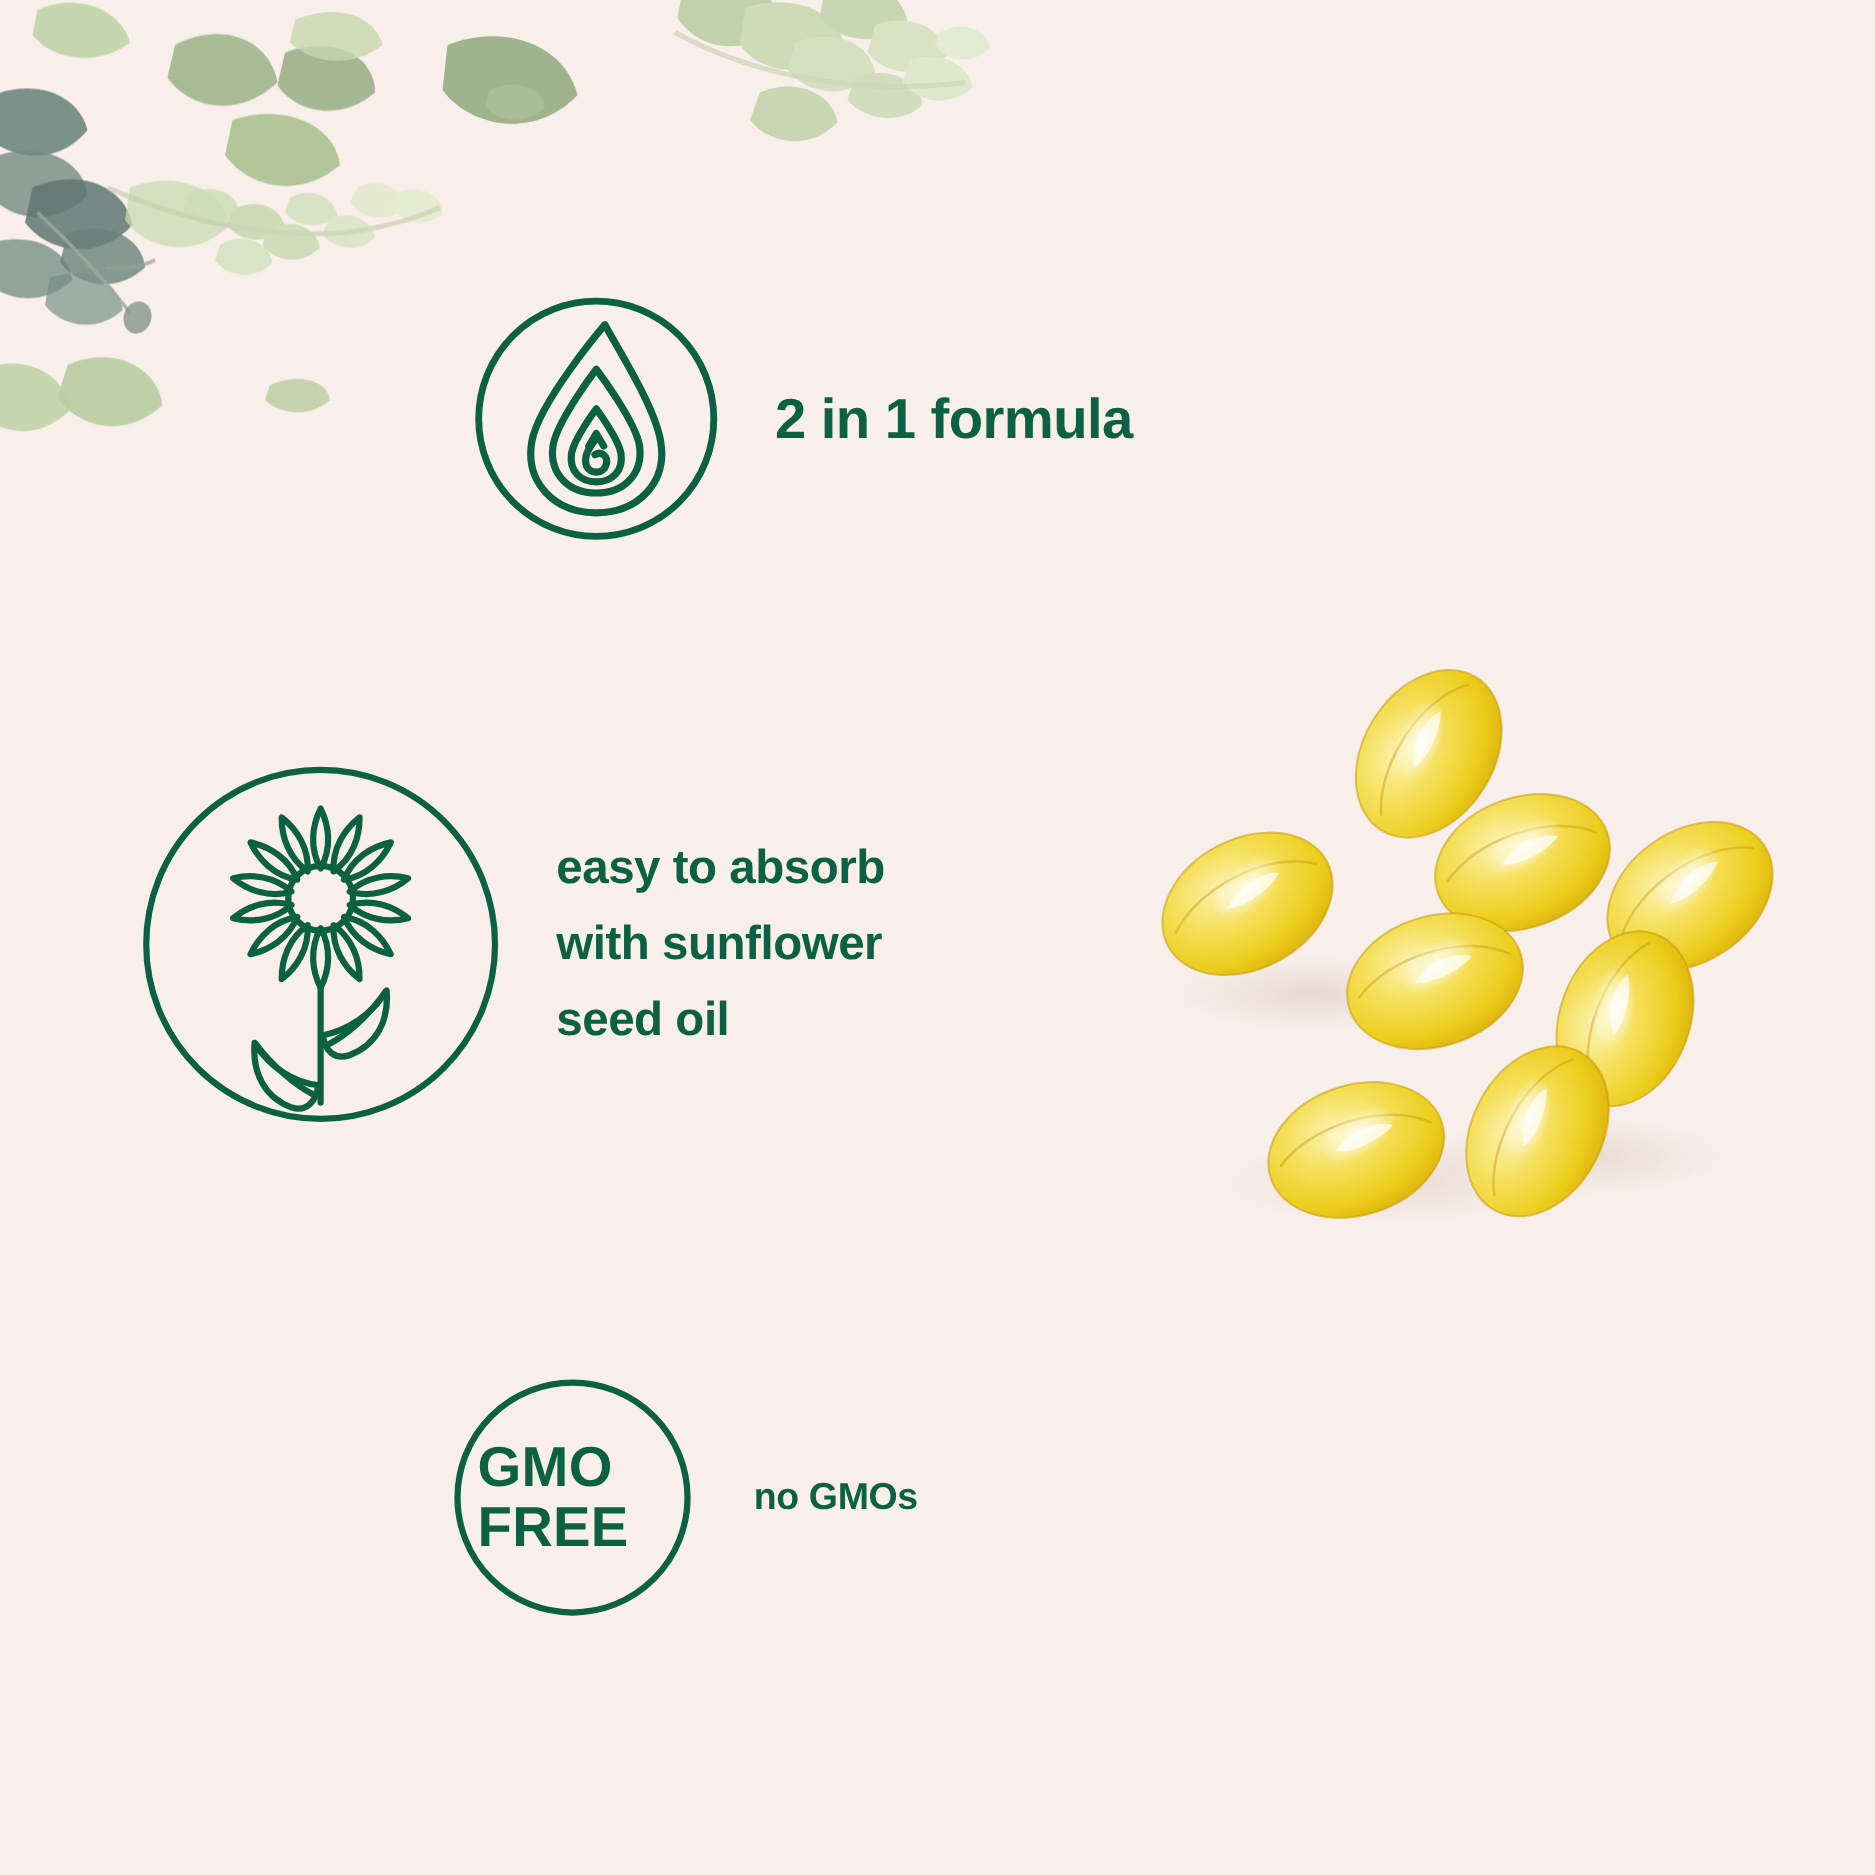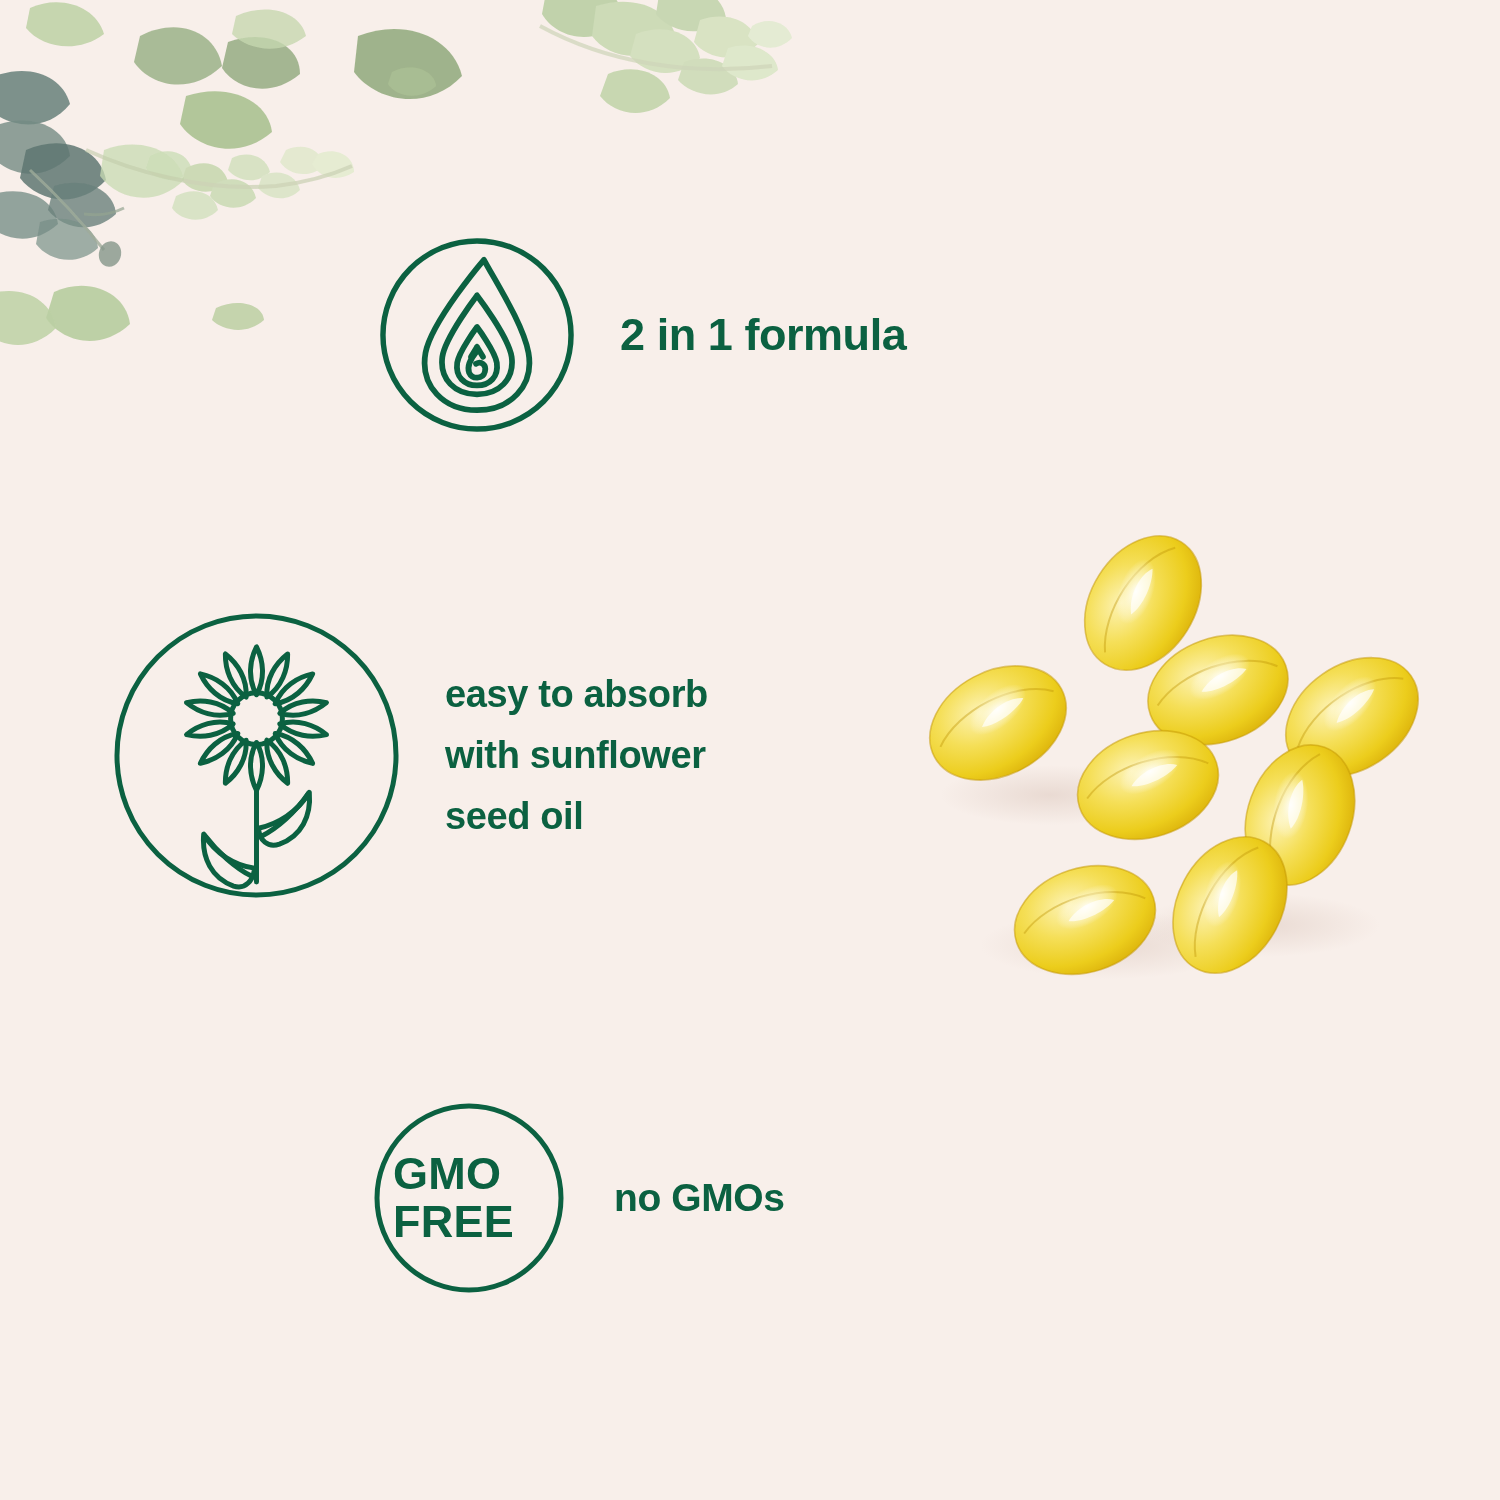--- a/index.html
+++ b/index.html
@@ -69,26 +69,26 @@
   }
   #feature-absorb .badge { width: 289px; height: 289px; }
   #feature-absorb .feature-label {
     font-size: 38px;
     line-height: 61px;
     margin-left: 44px;
   }
 
   
   #feature-gmo {
-    left: 372px;
+    left: 361px;
     top: 1101px;
   }
   #feature-gmo .badge { width: 194px; height: 194px; }
   #feature-gmo .feature-label {
-    font-size: 39px;
+    font-size: 30px;
     line-height: 54px;
     margin-left: 48px;
   }
 
   .badge svg { display: block; width: 100%; height: 100%; }
 
   
   .gmo-text {
     position: absolute;
     left: 0; top: 0;

